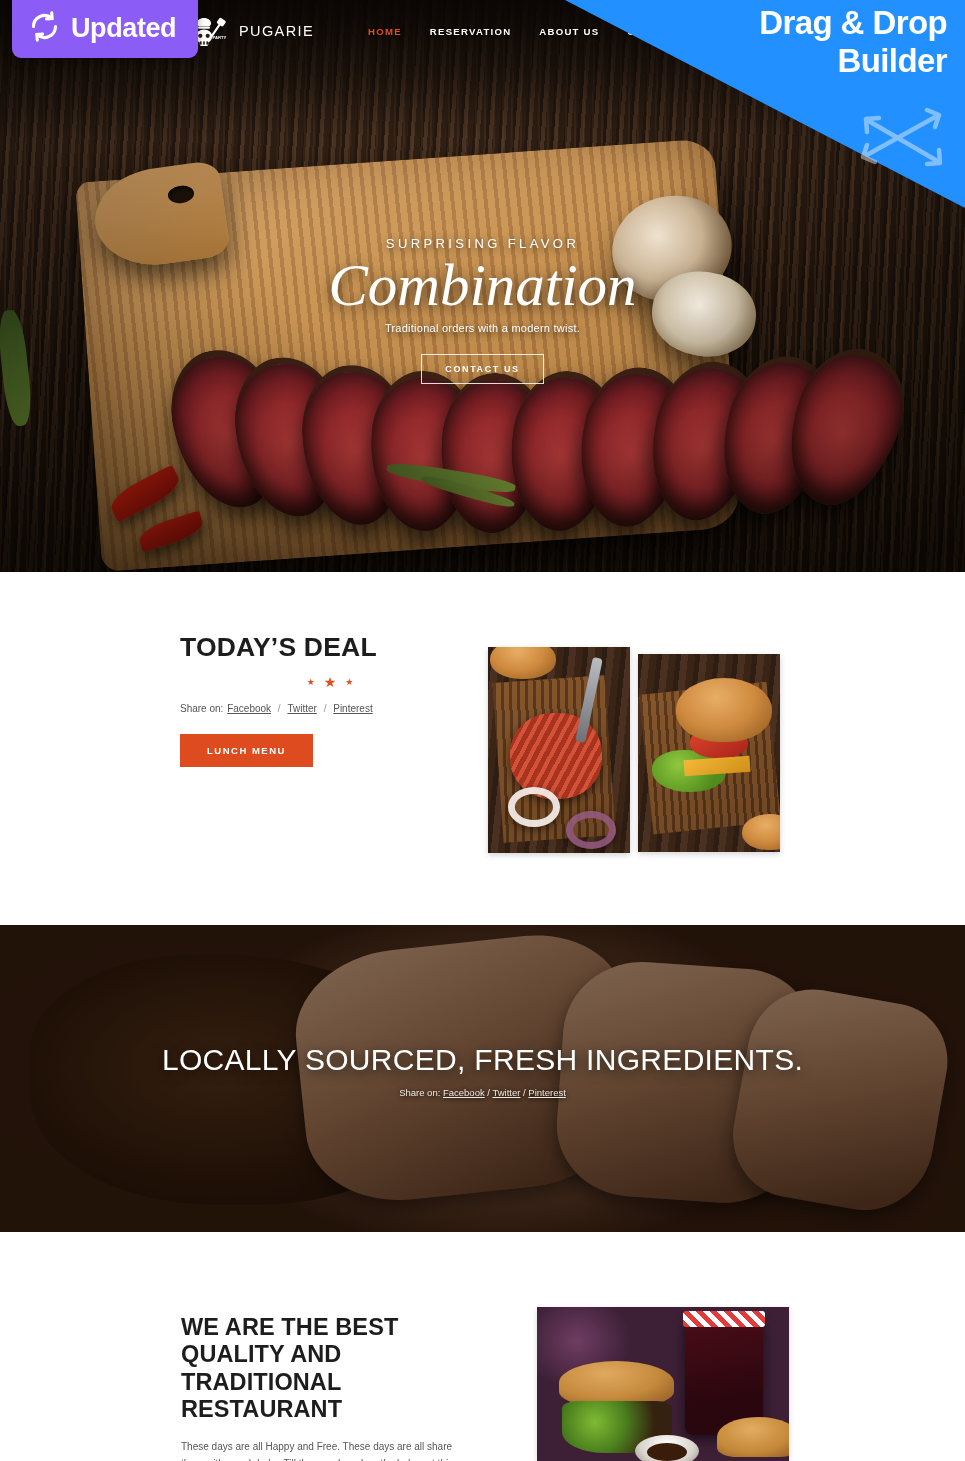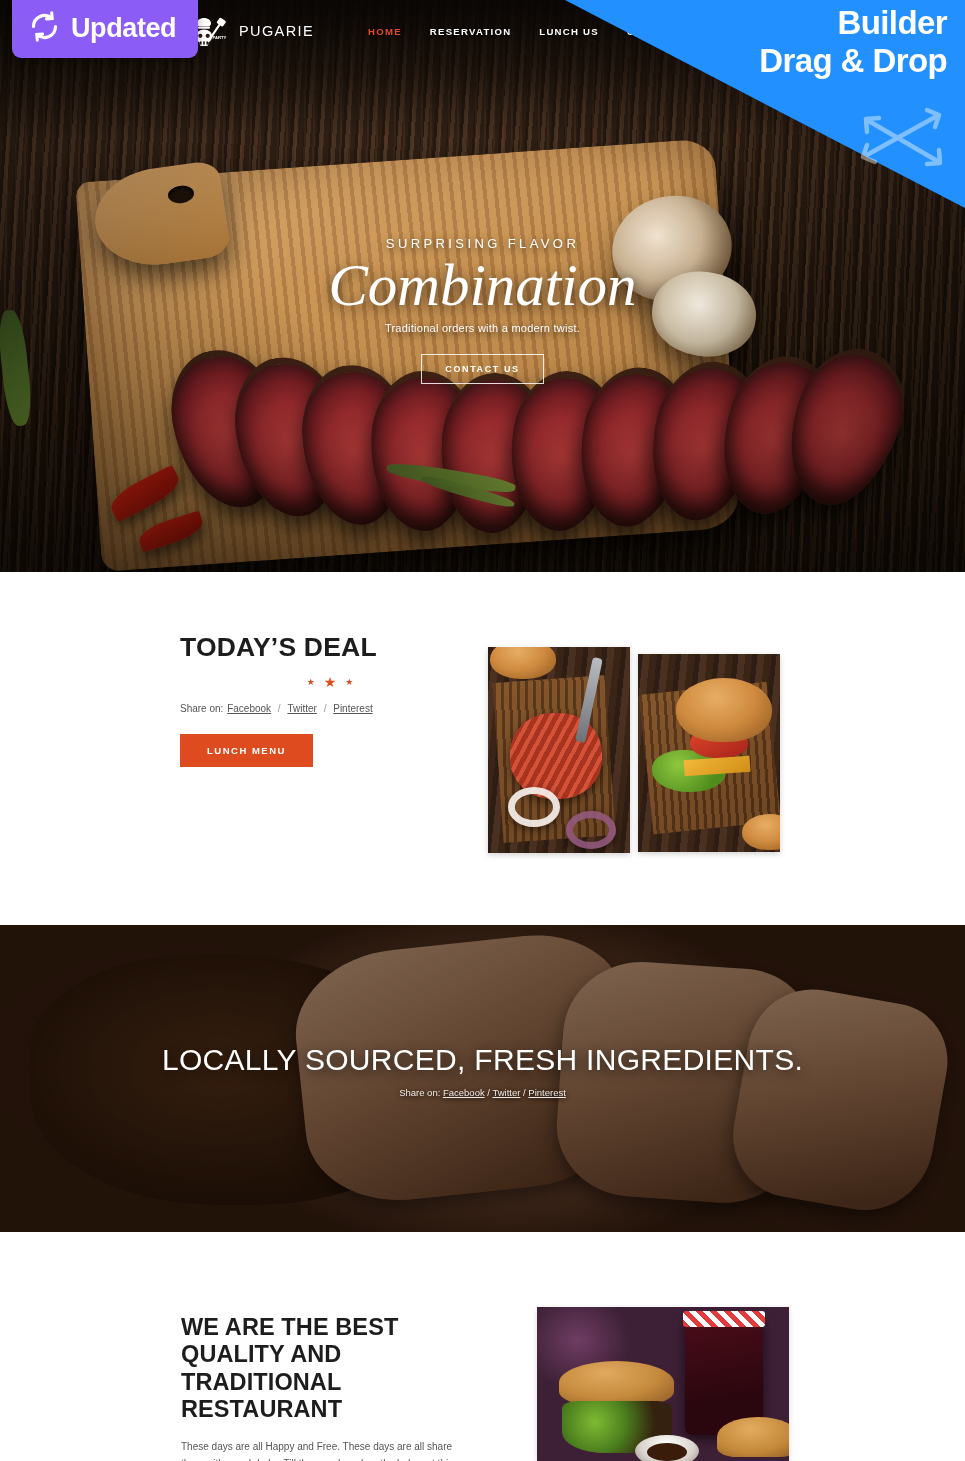--- a/index.html
+++ b/index.html
@@ -266,21 +266,21 @@
               <text x="34.5" y="22.5" font-family="Liberation Sans, sans-serif" font-size="4.2" font-weight="bold">PARTY</text>
             </g>
           </svg>
         </span>
         <span class="brand-name">PUGARIE</span>
       </div>
 
       <nav class="nav">
         <a href="#" class="active">HOME</a>
         <a href="#">RESERVATION</a>
-        <a href="#">LUNCH US</a>
+        <a href="#">ABOUT US</a>
         <a href="#">GALLERY</a>
         <a href="#">SERVICES</a>
         <a href="#">MENU</a>
         <a href="#">TEAM</a>
         <a href="#">BLOG</a>
         <a href="#">CONTACT</a>
       </nav>
     </header>
 
     <div class="hero-copy">
@@ -380,22 +380,22 @@
         <polyline points="17.6 1.4 17.9 5.8 13.5 6.1" fill="none"></polyline>
         <polyline points="6.4 22.6 6.1 18.2 10.5 17.9" fill="none"></polyline>
       </svg>
     </span>
     <span class="updated-text">Updated</span>
   </div>
 
   <div class="ddb">
     <div class="ddb-tri"></div>
     <div class="ddb-text">
+      <div>Drag &amp; Drop</div>
       <div>Builder</div>
-      <div>Drag &amp; Drop</div>
     </div>
     <div class="ddb-arrows">
       <svg width="100" height="86" viewBox="0 0 100 86" fill="none" stroke="#ffffff" stroke-width="4.5" stroke-linecap="round" stroke-linejoin="round">
         <line x1="14" y1="56" x2="86" y2="16"></line>
         <polyline points="76 10 88 15 84 27"></polyline>
         <polyline points="24 62 12 57 16 45"></polyline>
         <line x1="16" y1="20" x2="88" y2="62"></line>
         <polyline points="16 32 15 19 28 18"></polyline>
         <polyline points="88 50 89 63 76 64"></polyline>
       </svg>

